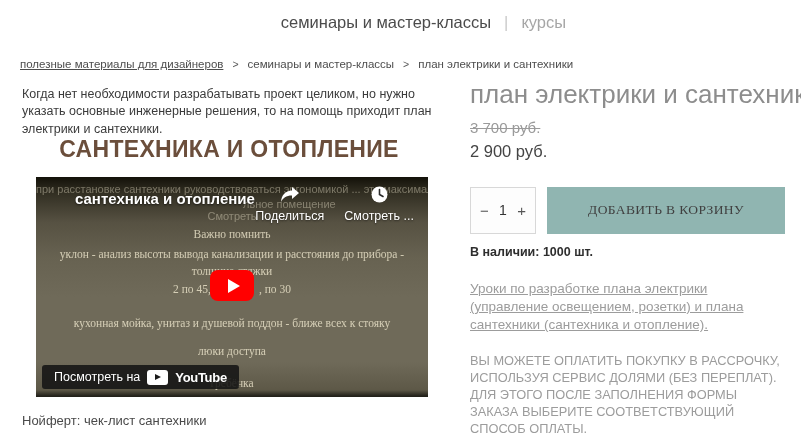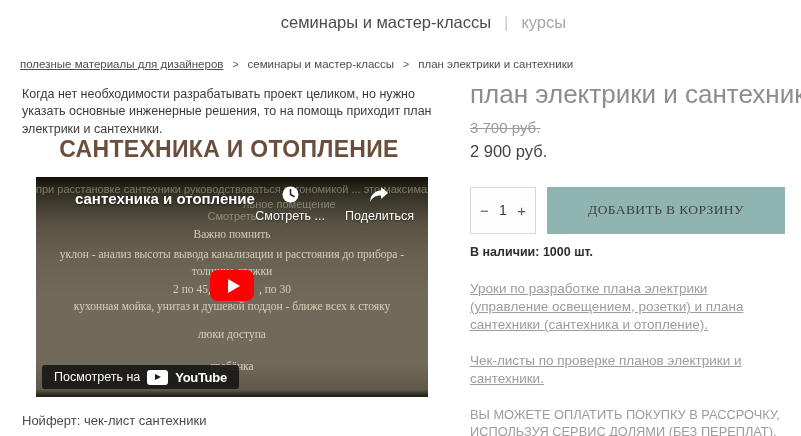--- a/index.html
+++ b/index.html
@@ -27,21 +27,21 @@
     background: linear-gradient(180deg, #131109 0px, #2f2c20 14px, #565142 45px, #676251 80px, #6f6a59 120px, #6f6a59 185px, #5d5847 213px, #23211a 219px); }
   .v-fade1 { position: absolute; top: 6px; left: 0; right: 0; text-align: center; font-size: 11px; color: rgba(232,224,200,0.42); white-space: nowrap; }
   .v-fade2 { position: absolute; top: 21px; left: 207px; font-size: 11px; color: rgba(232,224,200,0.42); }
   .v-fade3 { position: absolute; top: 33px; left: 0; right: 0; text-align: center; font-size: 11px; color: rgba(232,224,200,0.42); }
   .v-title { position: absolute; top: 13px; left: 39px; font-size: 15px; font-weight: 700; color: #fff; text-shadow: 0 1px 2px rgba(0,0,0,0.6); }
   .v-actions { position: absolute; top: 9px; right: 14px; display: flex; gap: 20px; }
   .v-action { display: flex; flex-direction: column; align-items: center; gap: 3px; color: #fff; font-size: 12.5px; cursor: pointer; text-shadow: 0 1px 2px rgba(0,0,0,0.5); }
   .v-notes { position: absolute; top: 50px; left: 0; right: 0; text-align: center; font-family: "Liberation Serif", serif; font-size: 11.5px; line-height: 15px; color: rgba(236,228,202,0.82); }
   .n2 { margin-top: 5px; } .n3 { margin-top: 2px; }
   .n-play-row { margin-top: 3px; display: flex; justify-content: center; gap: 48px; }
-  .n5 { margin-top: 2px; } .n6 { margin-top: 13px; } .n7 { margin-top: 17px; }
+  .n5 { margin-top: 19px; } .n6 { margin-top: 13px; } .n7 { margin-top: 17px; }
   .v-play { position: absolute; left: 174px; top: 93px; width: 44px; height: 31px; background: #f00; border-radius: 8px; display: flex; align-items: center; justify-content: center; cursor: pointer; }
   .v-play-tri { width: 0; height: 0; border-left: 12px solid #fff; border-top: 7px solid transparent; border-bottom: 7px solid transparent; margin-left: 3px; }
   .v-pill { position: absolute; left: 6px; bottom: 8px; height: 24px; background: rgba(20,20,20,0.88); border-radius: 3px; display: flex; align-items: center; gap: 7px; padding: 0 12px; color: #fff; font-size: 12.5px; cursor: pointer; }
   .yt-logo { width: 21px; height: 15px; background: #fff; border-radius: 3px; display: inline-flex; align-items: center; justify-content: center; }
   .yt-logo-tri { width: 0; height: 0; border-left: 6px solid #1a1a1a; border-top: 3.5px solid transparent; border-bottom: 3.5px solid transparent; margin-left: 1px; }
   .yt-word { font-weight: 700; font-size: 13px; letter-spacing: -0.3px; }
 
   
   .right-col { position: absolute; left: 470px; top: 80px; width: 315px; }
   .product-title { font-size: 26px; font-weight: 400; color: #8d8d8d; white-space: nowrap; line-height: 1.15; margin-bottom: 9px; }
@@ -79,34 +79,34 @@
 
   <div class="video">
     <div class="v-fade1">при расстановке сантехники руководствоваться эргономикой ... это максимально</div>
     <div class="v-fade2">льное помещение</div>
     <div class="v-title">сантехника и отопление</div>
     <div class="v-fade3">Смотреть</div>
 
     <div class="v-actions">
       <div class="v-action">
         <span>
+          <svg width="20" height="17" viewBox="0 0 20 17">
+              <path d="M12 1 L19 7 L12 13 V9.5 C6 9.5 3 12 1 16 C1.5 9 5.5 4.8 12 4.5 Z" fill="#fff"></path>
+            </svg>
+        </span>
+        <span>Поделиться</span>
+      </div>
+      <div class="v-action">
+        <span>
           <svg width="17" height="17" viewBox="0 0 17 17">
               <circle cx="8.5" cy="8.5" r="8" fill="#fff"></circle>
               <path d="M8.5 3.5 V8.5 L12 10.5" stroke="#2a2a2a" stroke-width="1.6" fill="none" stroke-linecap="round"></path>
             </svg>
         </span>
         <span>Смотреть ...</span>
-      </div>
-      <div class="v-action">
-        <span>
-          <svg width="20" height="17" viewBox="0 0 20 17">
-              <path d="M12 1 L19 7 L12 13 V9.5 C6 9.5 3 12 1 16 C1.5 9 5.5 4.8 12 4.5 Z" fill="#fff"></path>
-            </svg>
-        </span>
-        <span>Поделиться</span>
       </div>
     </div>
 
     <div class="v-notes">
       <div>Важно помнить</div>
       <div class="n2">уклон - анализ высоты вывода канализации и расстояния до прибора -</div>
       <div class="n3">толщина стяжки</div>
       <div class="n-play-row">
         <span>2 по 45,</span>
         <span>, по 30</span>
@@ -142,18 +142,17 @@
         <span>1</span>
         <button class="step-btn">+</button>
       </div>
       <button class="add-btn">ДОБАВИТЬ В КОРЗИНУ</button>
     </div>
 
     <div class="stock">В наличии: 1000 шт.</div>
 
     <p class="desc">Уроки по разработке плана электрики (управление освещением, розетки) и плана сантехники (сантехника и отопление).</p>
     <div class="desc">
-      <div>Чек-листы по проверке планов электрики и сантехники.</div>
     </div>
     <p class="desc-caps">ВЫ МОЖЕТЕ ОПЛАТИТЬ ПОКУПКУ В РАССРОЧКУ, ИСПОЛЬЗУЯ СЕРВИС ДОЛЯМИ (БЕЗ ПЕРЕПЛАТ). ДЛЯ ЭТОГО ПОСЛЕ ЗАПОЛНЕНИЯ ФОРМЫ ЗАКАЗА ВЫБЕРИТЕ СООТВЕТСТВУЮЩИЙ СПОСОБ ОПЛАТЫ.</p>
   </div>
 
 </div>
 
 </body></html>

